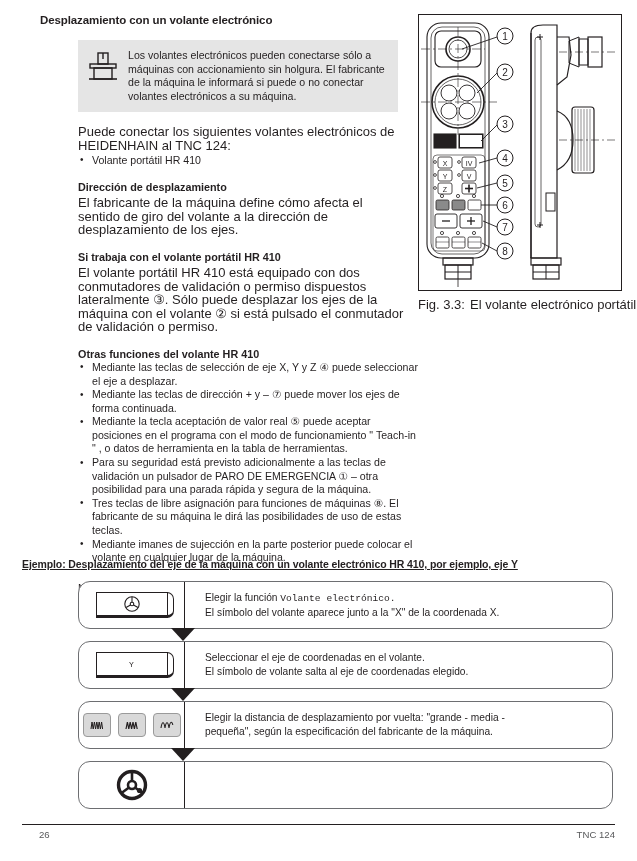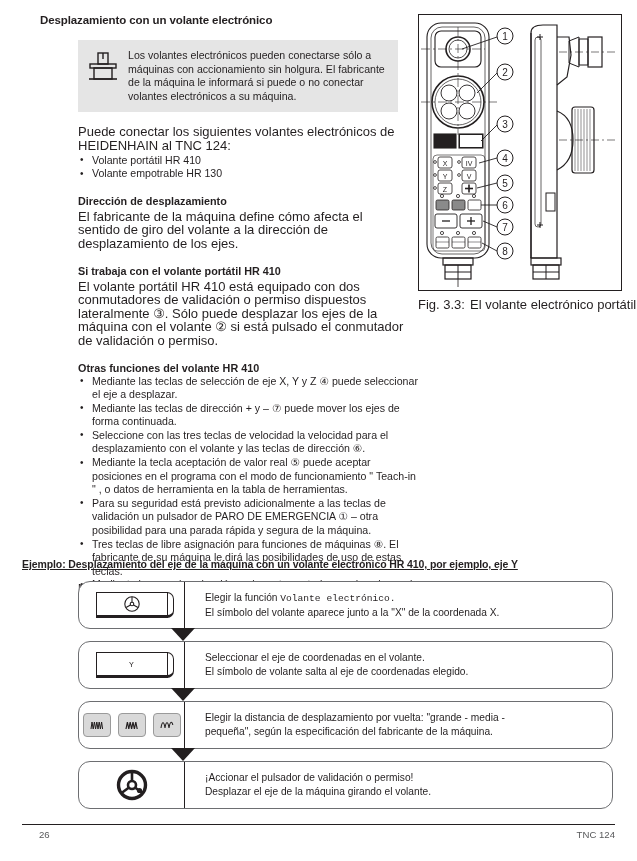--- a/index.html
+++ b/index.html
@@ -289,34 +289,32 @@
           <line x1="1" y1="28" x2="29" y2="28" stroke="#231f20" stroke-width="1.6"></line>
         </svg>
       </div>
       <div class="note-text">Los volantes electrónicos pueden conectarse sólo a máquinas con accionamiento sin holgura. El fabricante de la máquina le informará si puede o no conectar volantes electrónicos a su máquina.</div>
     </div>
 
     <p class="body">Puede conectar los siguientes volantes electrónicos de HEIDENHAIN al TNC 124:</p>
 
     <ul class="plainlist">
       <li>Volante portátil HR 410</li>
-      <li>Volante empotrable HR 130</li>
     </ul>
 
     <h3 class="sub">Dirección de desplazamiento</h3>
     <p class="body tight">El fabricante de la máquina define cómo afecta el sentido de giro del volante a la dirección de desplazamiento de los ejes.</p>
 
     <h3 class="sub">Si trabaja con el volante portátil HR 410</h3>
     <p class="body tight">El volante portátil HR 410 está equipado con dos conmutadores de validación o permiso dispuestos lateralmente ③. Sólo puede desplazar los ejes de la máquina con el volante ② si está pulsado el conmutador de validación o permiso.</p>
 
     <h3 class="sub">Otras funciones del volante HR 410</h3>
     <ul class="bullets">
       <li>Mediante las teclas de selección de eje X, Y y Z ④ puede seleccionar  el eje a desplazar.</li>
       <li>Mediante las teclas de dirección + y – ⑦ puede mover los ejes de forma continuada.</li>
-      <li>Seleccione con las tres teclas de velocidad  la velocidad  para el desplazamiento con el volante y las teclas de dirección ⑥.</li>
       <li>Mediante  la tecla aceptación de valor real ⑤ puede aceptar posiciones en el programa con el modo de funcionamiento " Teach-in " , o datos de herramienta en la tabla  de herramientas.</li>
       <li>Para su seguridad está previsto adicionalmente  a las  teclas de validación un pulsador de PARO DE EMERGENCIA ① – otra posibilidad para una parada rápida  y segura  de la máquina.</li>
       <li>Tres teclas de libre asignación para funciones de máquinas ⑧. El fabricante de su máquina le dirá las posibilidades de uso de estas  teclas.</li>
       <li>Mediante imanes de sujección  en la parte posterior puede colocar el volante en cualquier lugar de la máquina.</li>
     </ul>
   </div>
 
   <div class="figure-wrap">
     <div class="figure-box">
       <svg width="202" height="275" viewBox="0 0 202 275">
@@ -556,24 +554,20 @@
       <div class="step-key">
         <svg width="34" height="34" viewBox="0 0 34 34">
           <circle cx="17" cy="17" r="13.5" fill="none" stroke="#231f20" stroke-width="3.4"></circle>
           <circle cx="17" cy="17" r="4" fill="none" stroke="#231f20" stroke-width="2.6"></circle>
           <line x1="17" y1="3.5" x2="17" y2="13" stroke="#231f20" stroke-width="2.6"></line>
           <line x1="6.5" y1="25" x2="14" y2="19.5" stroke="#231f20" stroke-width="2.6"></line>
           <line x1="27.5" y1="25" x2="20" y2="19.5" stroke="#231f20" stroke-width="2.6"></line>
           <circle cx="24.5" cy="22.5" r="2.6" fill="#231f20"></circle>
         </svg>
       </div>
-      <div class="step-desc">
-        <div>¡Accionar el pulsador de validación o permiso!</div>
-        <div>Desplazar el eje de la máquina girando el volante.</div>
-      </div>
     </div>
   </div>
 
   <div class="footer-rule"></div>
   <div class="footer-left">26</div>
   <div class="footer-right">TNC 124</div>
 
 </div>
 
 </body></html>

